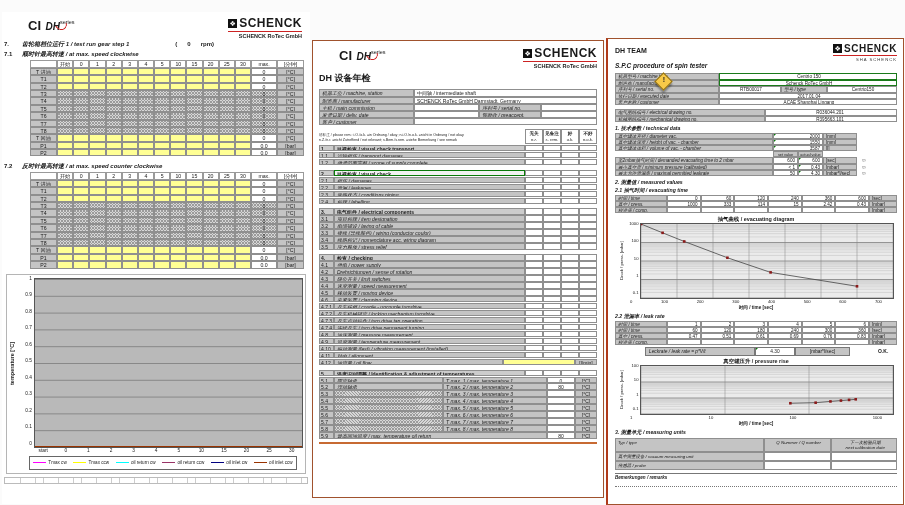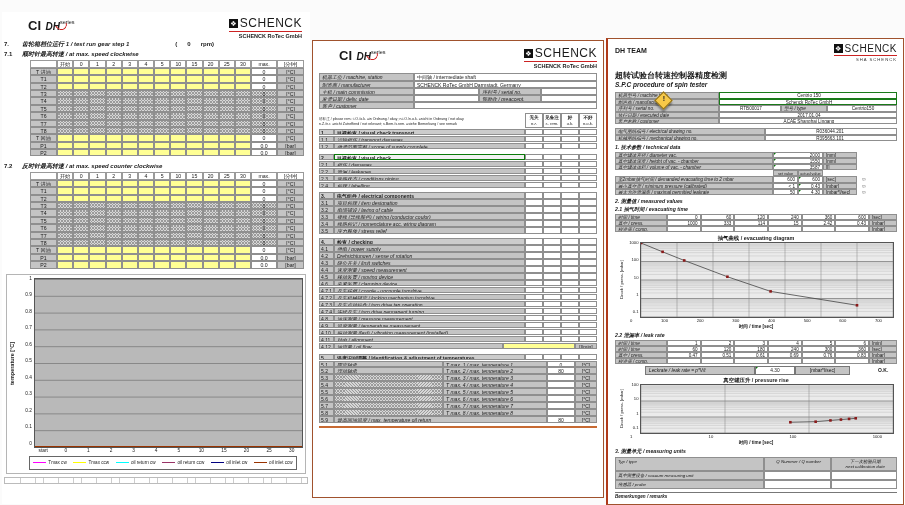--- a/index.html
+++ b/index.html
@@ -14,21 +14,21 @@
   .logo-row{display:flex;justify-content:space-between;align-items:flex-start;}
   .cidh{white-space:nowrap;padding-left:20px;position:relative;}
   .ci{font-weight:bold;font-size:13px;}
   .dh{font-weight:bold;font-size:10px;font-style:italic;position:relative;}
   .dh::after{content:'';position:absolute;right:-7px;top:-2px;width:10px;height:9px;
      border:1.3px solid #c22;border-radius:50%;border-left-color:transparent;border-top-color:transparent;transform:rotate(25deg);}
   .ser{font-size:5.5px;vertical-align:super;}
   .brand{text-align:right;}
   .brand-line{display:flex;align-items:center;gap:2px;justify-content:flex-end;}
   .brand-icon{display:inline-block;width:9px;height:9px;background:#111;color:#fff;font-size:7px;line-height:9px;text-align:center;}
-  .brand-name{font-weight:normal;font-size:12px;letter-spacing:.5px;}
+  .brand-name{font-weight:bold;font-size:12px;letter-spacing:.5px;}
   .brand-rule{height:1.4px;background:#c22;margin-top:1px;}
   .brand-sub{font-size:5.5px;font-weight:bold;margin-top:1px;}
   .brand-sm .brand-name{font-size:10px;}
   .brand-sm .brand-sub{font-size:4.2px;letter-spacing:1px;font-weight:normal;color:#333;}
 
   
   .lsec{display:flex;gap:6px;font-size:6px;font-weight:bold;font-style:italic;margin:1px 0 1px 2px;align-items:baseline;}
   .lsec .num{font-style:normal;width:12px;font-weight:bold;}
   .rpm{font-weight:bold;font-style:normal;margin-left:40px;white-space:pre;}
   .ltable{margin-left:28px;margin-right:6px;}
@@ -757,20 +757,21 @@
     <div class="brand">
       <div class="brand-line">
         <span class="brand-icon">❖</span>
         <span class="brand-name">SCHENCK</span>
       </div>
       <div class="brand-rule"></div>
       <div class="brand-sub">SCHENCK RoTec GmbH</div>
     </div>
   </div>
 
+  <div class="m-title-cn">DH 设备年检</div>
 
   <div class="m-info">
     <div class="m-irow">
       <span class="m-il">机器工位 / machine, station</span>
       <span class="m-iv">中间轴 / intermediate shaft</span>
     </div>
     <div class="m-irow">
       <span class="m-il">制造商 / manufacturer</span>
       <span class="m-iv">SCHENCK RoTec GmbH Darmstadt, Germany</span>
     </div>
@@ -1272,21 +1273,20 @@
     <div class="brand brand-sm">
       <div class="brand-line">
         <span class="brand-icon">❖</span>
         <span class="brand-name">SCHENCK</span>
       </div>
       <div class="brand-rule"></div>
       <div class="brand-sub">SHA SCHENCK</div>
     </div>
   </div>
 
-  <div class="r-title-cn">超转试验台转速控制器精度检测</div>
   <div class="r-title-en">S.P.C procedure of spin tester</div>
 
   <div class="r-info">
     <div class="warn"></div>
     <div class="r-irow">
       <span class="r-il">机器型号 / machine type</span>
       <span class="r-iv grn">Centrio 150</span>
     </div>
     <div class="r-irow">
       <span class="r-il">制造商 / manufacturer</span>

